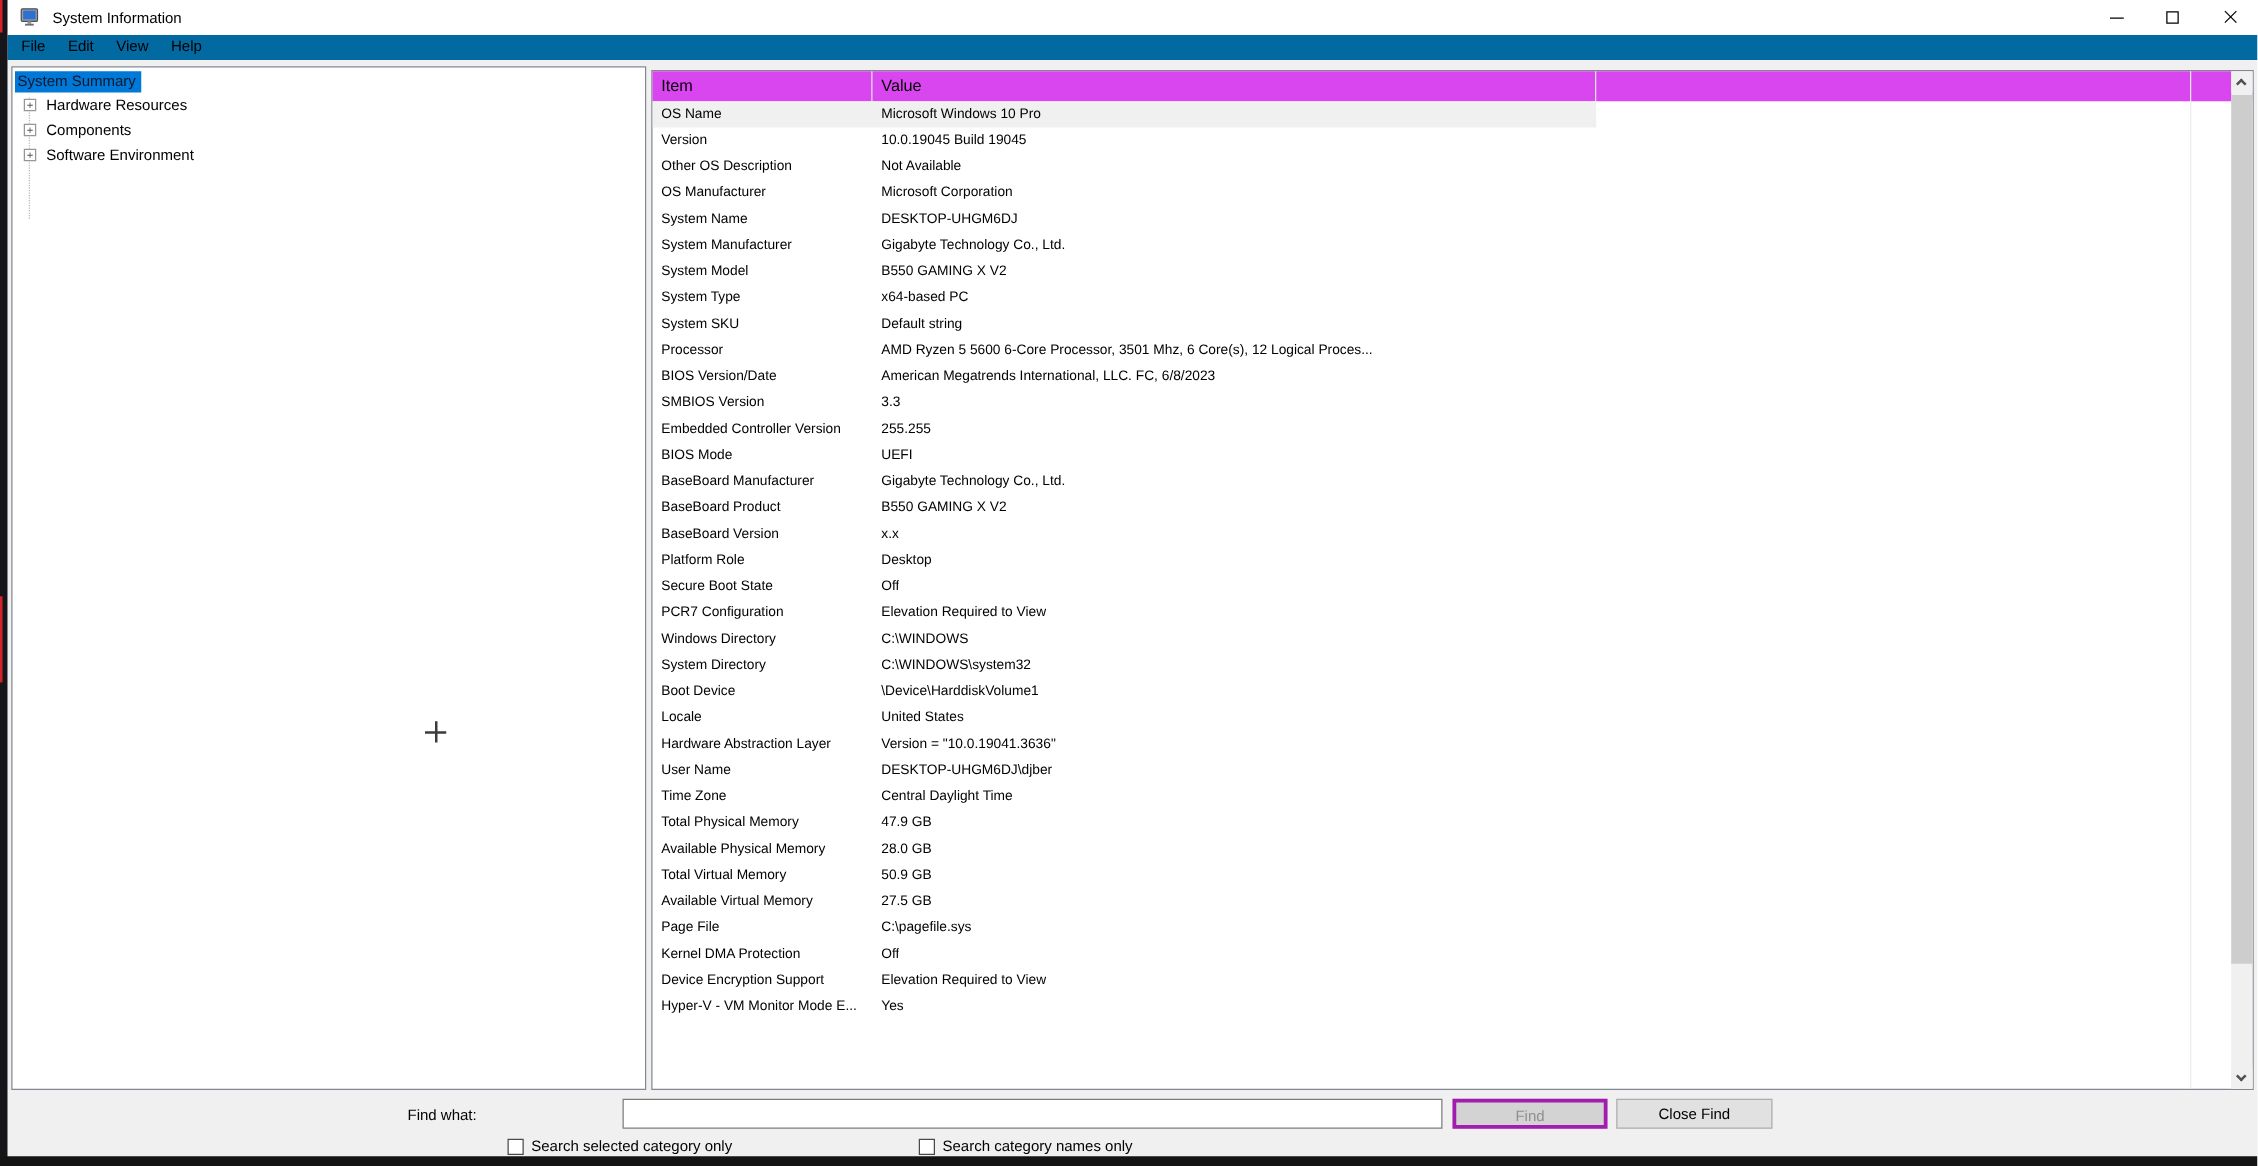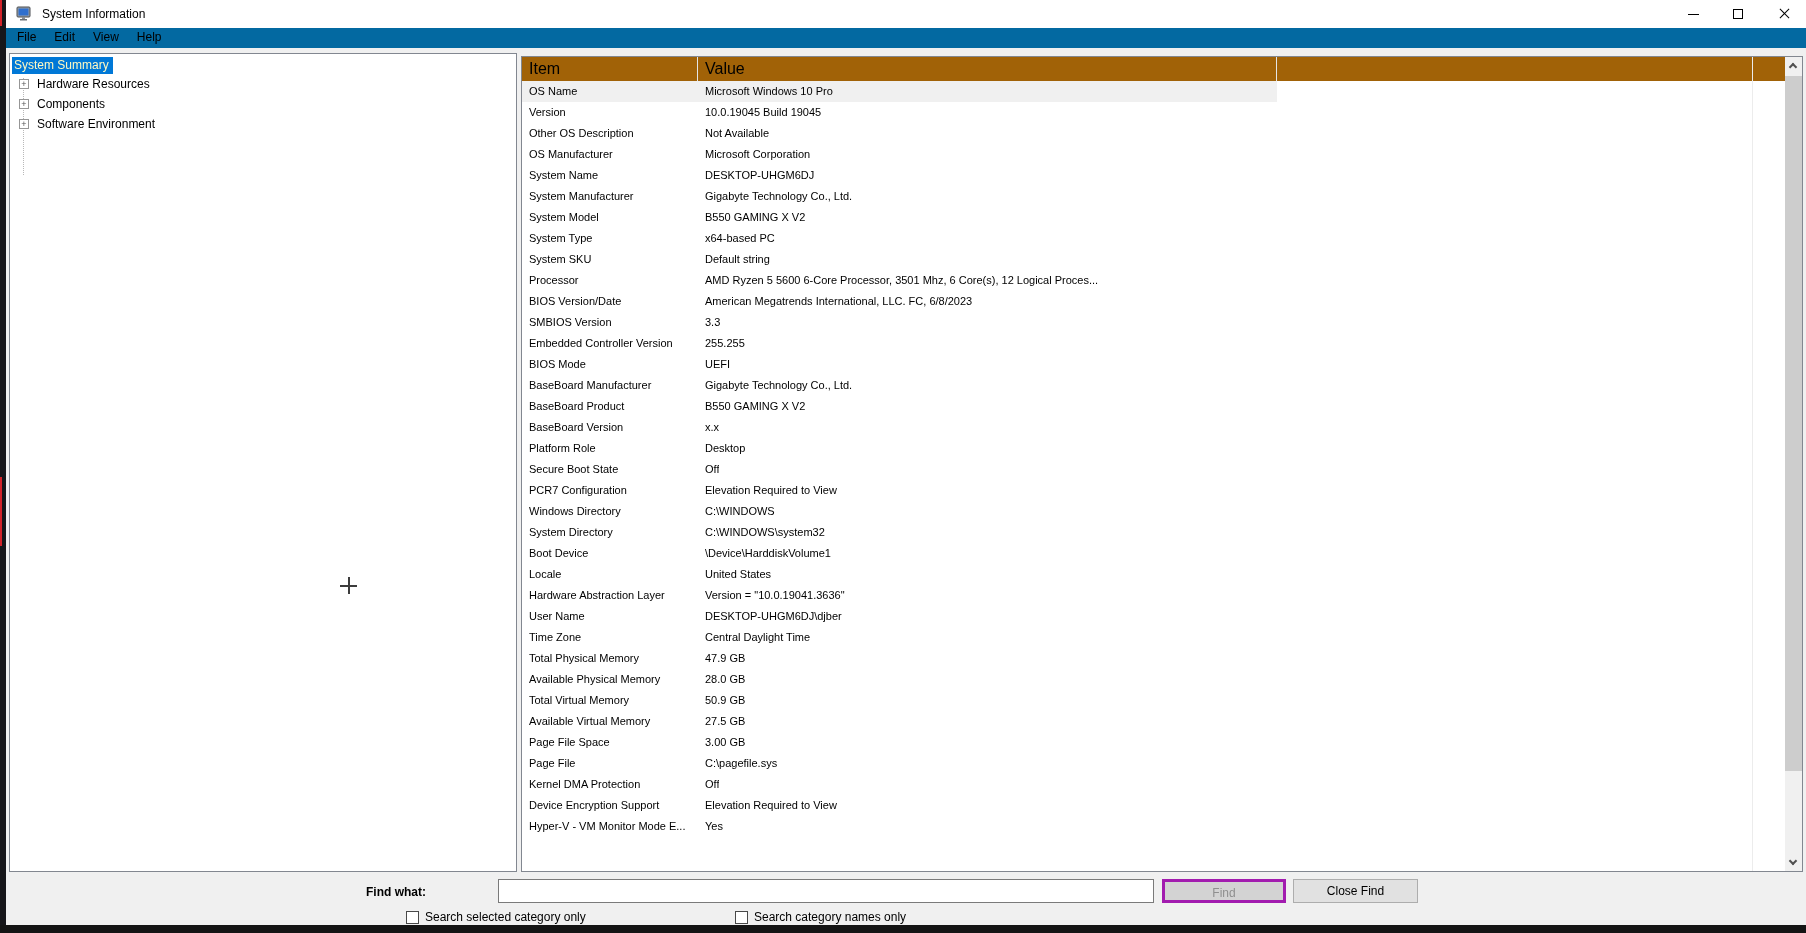--- a/index.html
+++ b/index.html
@@ -26,28 +26,28 @@
   
   .menubar { position:absolute; left:6px; top:28px; width:1800px; height:20px; background:#0369a1; font-size:12px; }
   .menu-item { display:inline-block; height:20px; line-height:19px; padding:0 9px; }
   .menu-item:first-child { margin-left:2px; }
 
   
   .content-bg { position:absolute; left:6px; top:48px; width:1800px; height:877px; background:#f0f0f0; }
 
   
   .tree-panel { position:absolute; left:9px; top:53px; width:508px; height:819px; background:#fff; border:1px solid #828790; font-size:12px; }
-  .tree-sel { display:inline-block; margin:3px 0 0 2px; padding:1px 4px 2px 2px; background:#0078d7; color:#fef9c3; }
+  .tree-sel { display:inline-block; margin:3px 0 0 2px; padding:1px 4px 2px 2px; background:#0078d7; color:#0f172a; }
   .tree-connector { position:absolute; left:13px; top:24px; height:97px; border-left:1px dotted #b8b8b8; }
   .tree-item { position:relative; height:20px; line-height:20px; padding-left:27px; white-space:nowrap; }
   .plusbox { position:absolute; left:9px; top:5px; width:10px; height:10px; border:1px solid #969696; background:#fff; text-align:center; line-height:8px; font-size:9px; color:#555; }
 
   
   .table-panel { position:absolute; left:521px; top:56px; width:1282px; height:816px; background:#fff; border:1px solid #828790; }
-  .thead { display:flex; height:24px; font-size:16px; background:#a16207; }
+  .thead { display:flex; height:24px; font-size:13px; background:#d946ef; }
   .th { line-height:24px; padding-left:7px; border-right:1px solid #e4e4e4; white-space:nowrap; overflow:hidden; }
   .th-item { width:176px; } .th-value { width:579px; }
   .faint-vline { position:absolute; left:1230px; top:0; bottom:0; width:1px; background:#ececec; }
   .rows { position:absolute; left:0; top:24px; right:17px; bottom:0; overflow:hidden; }
   .row { position:relative; display:flex; height:21px; line-height:21px; font-size:11px; white-space:nowrap; }
   .row.selected::before { content:""; position:absolute; left:0; top:0; width:755px; height:21px; background:#f0f0f0; }
   .cell { position:relative; padding-left:7px; }
   .cell-item { width:176px; overflow:hidden; }
   .cell-value { overflow:hidden; }
 
@@ -55,21 +55,21 @@
   .scrollbar { position:absolute; right:0; top:0; bottom:0; width:17px; background:#f0f0f0; }
   .sb-btn { position:absolute; left:0; width:17px; height:17px; background:#f0f0f0; }
   .sb-up { top:0; } .sb-down { bottom:0; }
   .chev { position:absolute; left:5px; width:6px; height:6px; border-left:2px solid #505050; border-top:2px solid #505050; }
   .chev-up { top:7px; transform:rotate(45deg); }
   .chev-down { top:4px; transform:rotate(225deg); }
   .sb-thumb { position:absolute; left:0; top:19px; width:17px; height:695px; background:#cdcdcd; }
 
   
   .findbar { position:absolute; left:6px; top:872px; width:1800px; height:53px; background:#f0f0f0; font-size:12px; }
-  .find-label { position:absolute; left:320px; top:10px; width:140px; text-align:center; line-height:20px;font-weight:bold; }
+  .find-label { position:absolute; left:320px; top:10px; width:140px; text-align:left; line-height:20px; }
   .find-input { position:absolute; left:492px; top:7px; width:656px; height:24px; border:1px solid #7a7a7a; background:#fff; font-size:12px; padding:0 4px; font-family:"Liberation Sans", sans-serif; outline:none; }
   .btn { position:absolute; top:7px; height:24px; text-align:center; line-height:22px; font-size:12px; }
   .btn-find { left:1156px; width:124px; background:#d3d3d3; border:3px solid #a21caf; color:#8f8f8f; }
   .btn-close { left:1287px; width:125px; background:#e1e1e1; border:1px solid #adadad; color:#000; }
   .cb-box { position:absolute; top:39px; width:13px; height:13px; border:1px solid #494949; background:#fff; }
   .cb1-box { left:400px; } .cb2-box { left:729px; }
   .cb-label { position:absolute; top:37px; line-height:17px; }
   .cb1-label { left:419px; } .cb2-label { left:748px; }
 
   
@@ -247,24 +247,20 @@
       </div>
       <div class="row">
         <div class="cell cell-item">Total Virtual Memory</div>
         <div class="cell cell-value">50.9 GB</div>
       </div>
       <div class="row">
         <div class="cell cell-item">Available Virtual Memory</div>
         <div class="cell cell-value">27.5 GB</div>
       </div>
       <div class="row">
-        <div class="cell cell-item">Page File Space</div>
-        <div class="cell cell-value">3.00 GB</div>
-      </div>
-      <div class="row">
         <div class="cell cell-item">Page File</div>
         <div class="cell cell-value">C:\pagefile.sys</div>
       </div>
       <div class="row">
         <div class="cell cell-item">Kernel DMA Protection</div>
         <div class="cell cell-value">Off</div>
       </div>
       <div class="row">
         <div class="cell cell-item">Device Encryption Support</div>
         <div class="cell cell-value">Elevation Required to View</div>

